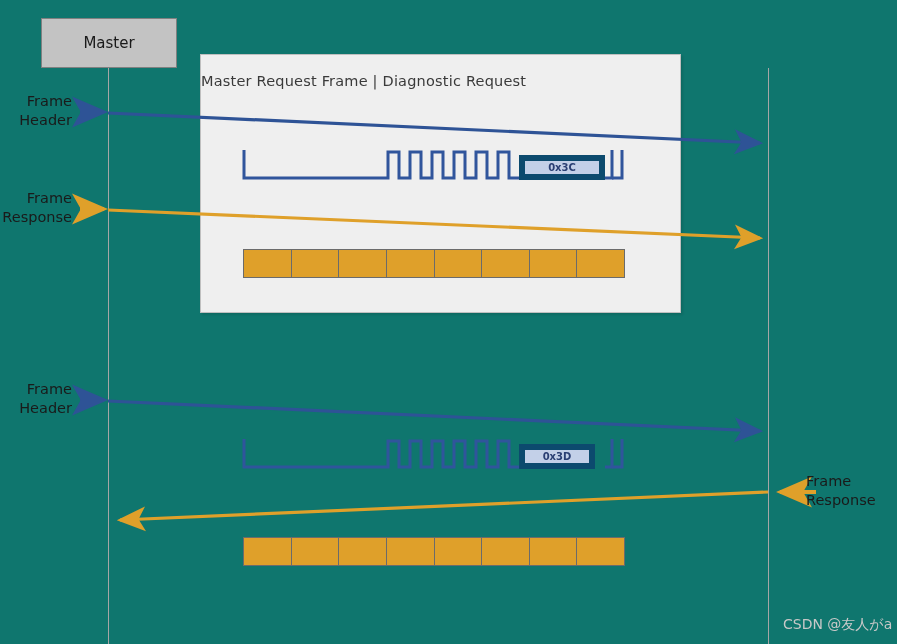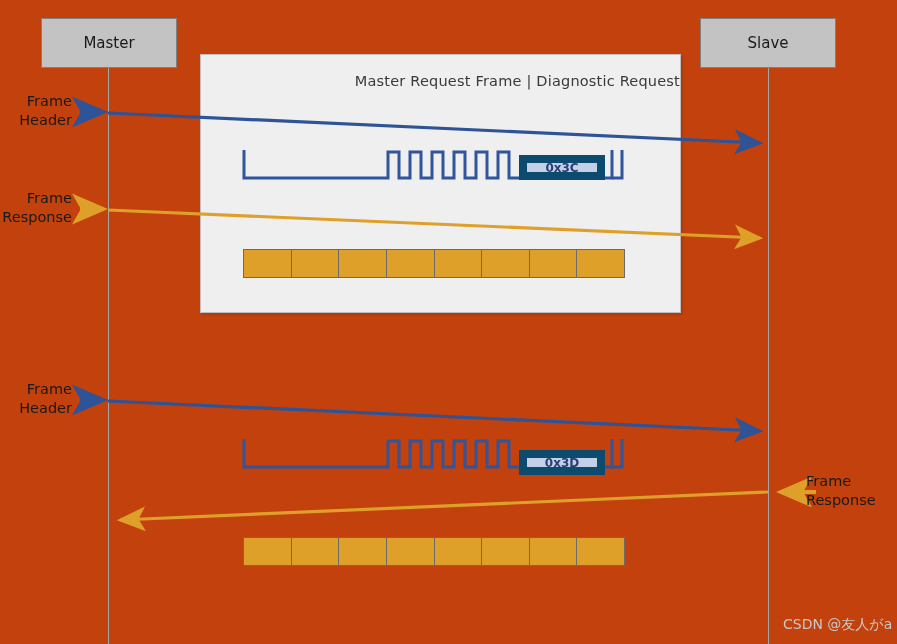--- a/index.html
+++ b/index.html
@@ -4,21 +4,21 @@
 <style>
   html, body {
     margin: 0;
     padding: 0;
     background: #ffffff;
   }
   #stage {
     position: relative;
     width: 897px;
     height: 644px;
-    background: #c2410c;
+    background: #0f766e;
     overflow: hidden;
     font-family: "DejaVu Sans", "Liberation Sans", sans-serif;
   }
   .node-box {
     position: absolute;
     background: #c3c3c3;
     border: 1px solid #808080;
     box-sizing: border-box;
     display: flex;
     align-items: center;
@@ -36,21 +36,21 @@
     background: #efefef;
     border: 1px solid #bfbfbf;
     box-sizing: border-box;
     box-shadow: 2px 2px 2px rgba(0,0,0,0.10);
   }
   .panel-title {
     position: absolute;
     top: 18px;
     left: 0;
     right: 0;
-    text-align: right;
+    text-align: left;
     font-size: 14.5px;
     color: #3a3a3a;
     letter-spacing: 0.2px;
   }
   .side-label {
     position: absolute;
     font-size: 14.5px;
     color: #1a1a1a;
     line-height: 19px;
     white-space: nowrap;
@@ -70,26 +70,26 @@
   svg.overlay {
     position: absolute;
     left: 0; top: 0;
     width: 897px;
     height: 644px;
     pointer-events: none;
   }
   .hexbox {
     position: absolute;
     background: #c3d0e8;
-    border: 8px solid #0c4a6e;
+    border: 6px solid #0c4a6e;
     box-sizing: border-box;
     display: flex;
     align-items: center;
     justify-content: center;
-    font-size: 12px;
+    font-size: 10px;
     font-weight: bold;
     color: #2a3f73;
   }
   .bytes-row {
     position: absolute;
     display: flex;
     border: 1px solid #6b6b6b;
     box-sizing: border-box;
     background: #dfa02a;
   }
@@ -105,23 +105,20 @@
 <body>
 
 <div id="stage">
 
   <div class="lifeline" style="left:108px; top:68px; height:576px;"></div>
   <div class="lifeline" style="left:768px; top:68px; height:576px;"></div>
 
   <div class="node-box" style="left:41px; top:18px; width:136px; height:50px;">
     <span>Master</span>
   </div>
-  <div class="node-box" style="left:700px; top:18px; width:136px; height:50px;">
-    <span>Slave</span>
-  </div>
 
   <div class="panel" style="left:200px; top:54px; width:481px; height:259px;">
     <div class="panel-title">Master Request Frame  |  Diagnostic Request</div>
   </div>
 
   <div class="hexbox" style="left:519px; top:155px; width:86px; height:25px;">
     <span>0x3C</span>
   </div>
 
   <div class="bytes-row" style="left:243px; top:249px; width:382px; height:29px;">
@@ -129,21 +126,21 @@
     <div class="byte-cell"></div>
     <div class="byte-cell"></div>
     <div class="byte-cell"></div>
     <div class="byte-cell"></div>
     <div class="byte-cell"></div>
     <div class="byte-cell"></div>
     <div class="byte-cell"></div>
   </div>
 
 
-  <div class="hexbox" style="left:519px; top:444px; width:86px; height:25px;margin-top:6px;">
+  <div class="hexbox" style="left:519px; top:444px; width:76px; height:25px;">
     <span>0x3D</span>
   </div>
 
   <div class="bytes-row" style="left:243px; top:537px; width:382px; height:29px;">
     <div class="byte-cell"></div>
     <div class="byte-cell"></div>
     <div class="byte-cell"></div>
     <div class="byte-cell"></div>
     <div class="byte-cell"></div>
     <div class="byte-cell"></div>

